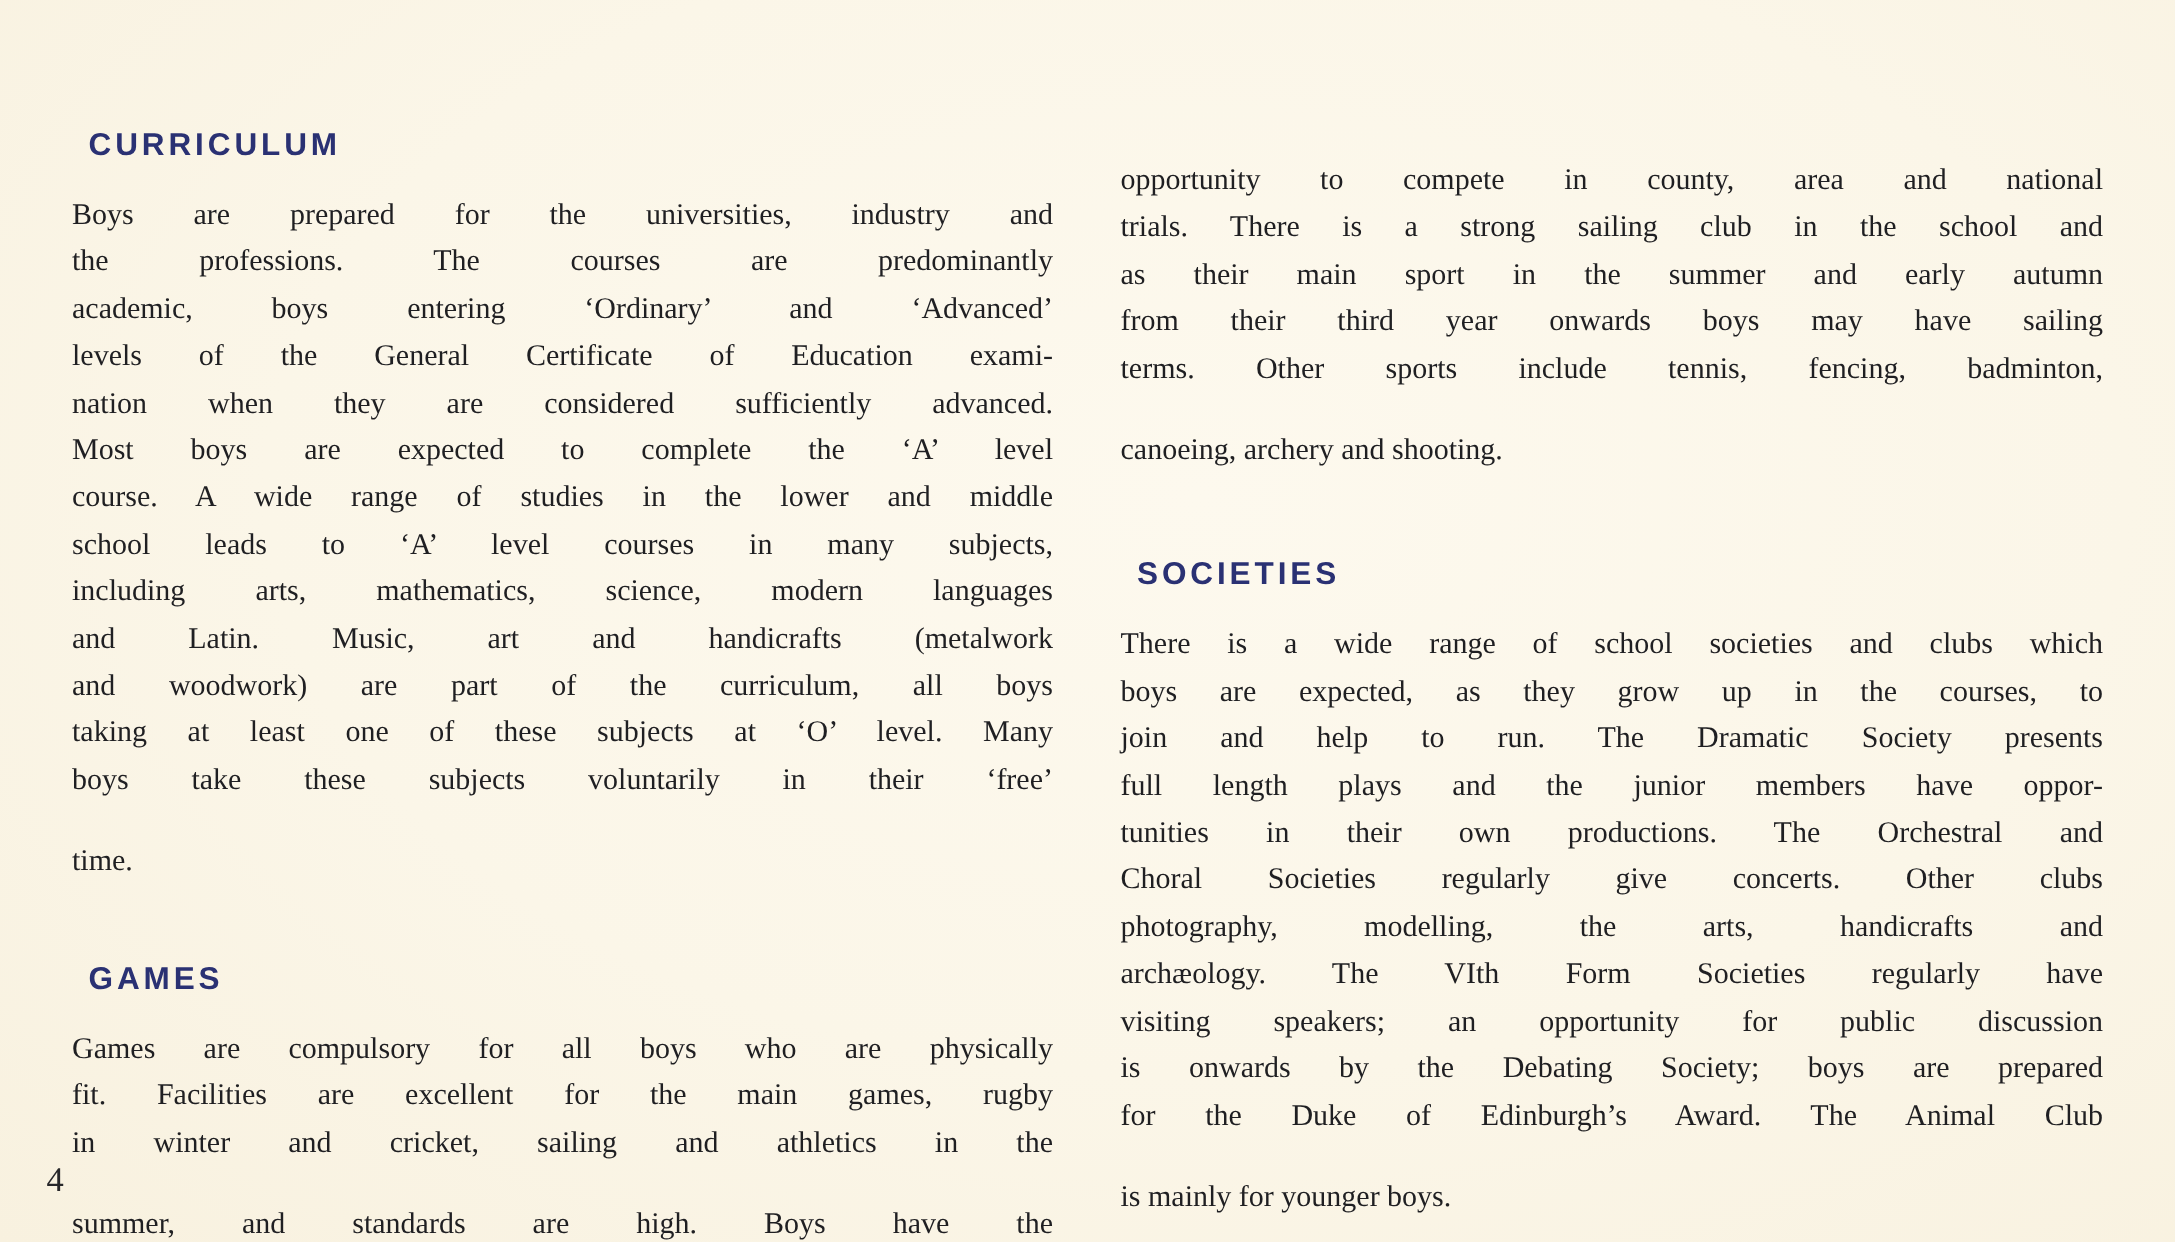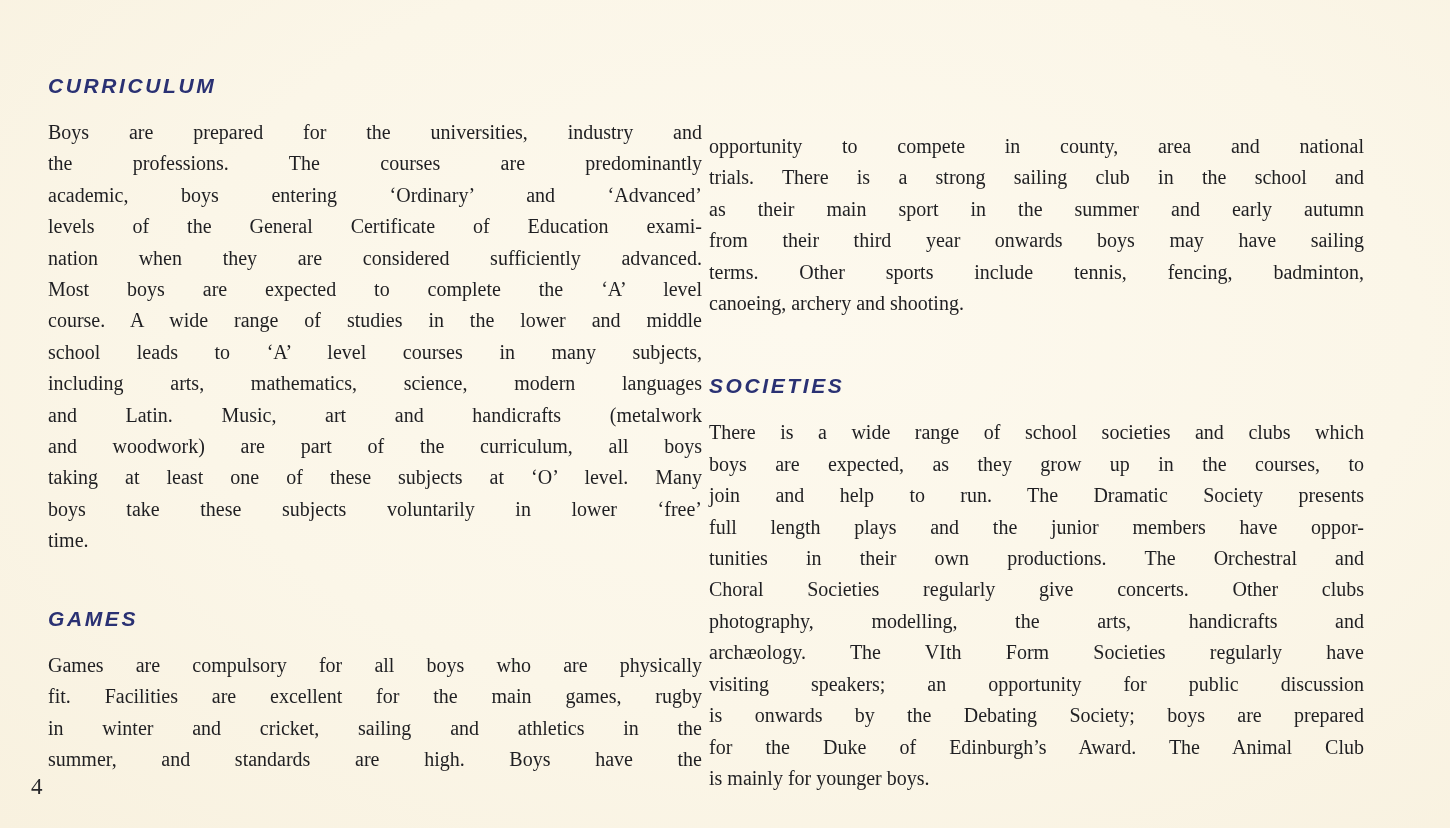--- a/index.html
+++ b/index.html
@@ -16,42 +16,41 @@
     background: radial-gradient(ellipse at 55% 40%, #fdf9ee 0%, #fbf6e8 55%, #f8f1df 100%);
     font-family: "Liberation Serif", serif;
     color: #1f1f22;
   }
   .col {
     position: absolute;
     top: 0;
     box-sizing: border-box;
   }
   .col-left  { left: 48px;  width: 654px; padding-top: 74px; }
-  .col-right { left: 709px; width: 655px; padding-top: 112px; }
+  .col-right { left: 747px; width: 655px; padding-top: 86px; }
 
   .heading {
     font-family: "Liberation Sans", sans-serif;
     font-weight: 700;
     font-size: 21px;
     line-height: 24px;
     letter-spacing: 2.6px;
     color: #2a3173;
-    margin: 0;
-    font-style: italic;
+    margin: 11px;
   }
   .mt-games     { margin-top: 50px; }
   .mt-societies { margin-top: 55px; }
 
   .para {
     margin-top: 19px;
     font-size: 20px;
     line-height: 31.4px;
   }
   .para .line { text-align: justify; text-align-last: justify; }
-  .para .line:last-child { text-align-last: left; }
+  .para .line:last-child { text-align-last: left; margin-top: 23px; }
   .para.cont .line:last-child { text-align-last: justify; }
 
   .page-number {
     position: absolute;
     left: 31px;
     top: 774px;
     font-size: 23px;
     color: #27272a;
   }
 </style>
@@ -68,21 +67,21 @@
         <div class="line">academic, boys entering ‘Ordinary’ and ‘Advanced’</div>
         <div class="line">levels of the General Certificate of Education exami-</div>
         <div class="line">nation when they are considered sufficiently advanced.</div>
         <div class="line">Most boys are expected to complete the ‘A’ level</div>
         <div class="line">course. A wide range of studies in the lower and middle</div>
         <div class="line">school leads to ‘A’ level courses in many subjects,</div>
         <div class="line">including arts, mathematics, science, modern languages</div>
         <div class="line">and Latin. Music, art and handicrafts (metalwork</div>
         <div class="line">and woodwork) are part of the curriculum, all boys</div>
         <div class="line">taking at least one of these subjects at ‘O’ level. Many</div>
-        <div class="line">boys take these subjects voluntarily in lower ‘free’</div>
+        <div class="line">boys take these subjects voluntarily in their ‘free’</div>
         <div class="line">time.</div>
       </div>
 
     <h2 class="heading mt-games">GAMES</h2>
     <div class="para cont">
         <div class="line">Games are compulsory for all boys who are physically</div>
         <div class="line">fit. Facilities are excellent for the main games, rugby</div>
         <div class="line">in winter and cricket, sailing and athletics in the</div>
         <div class="line">summer, and standards are high. Boys have the</div>
       </div>

